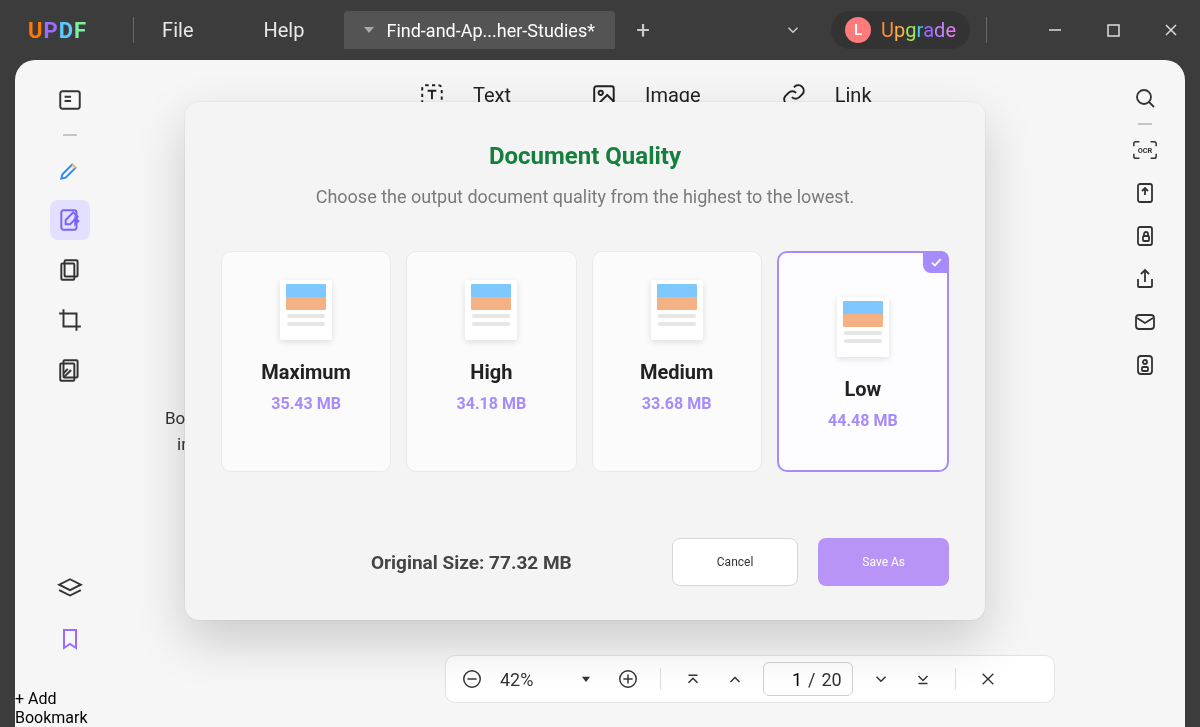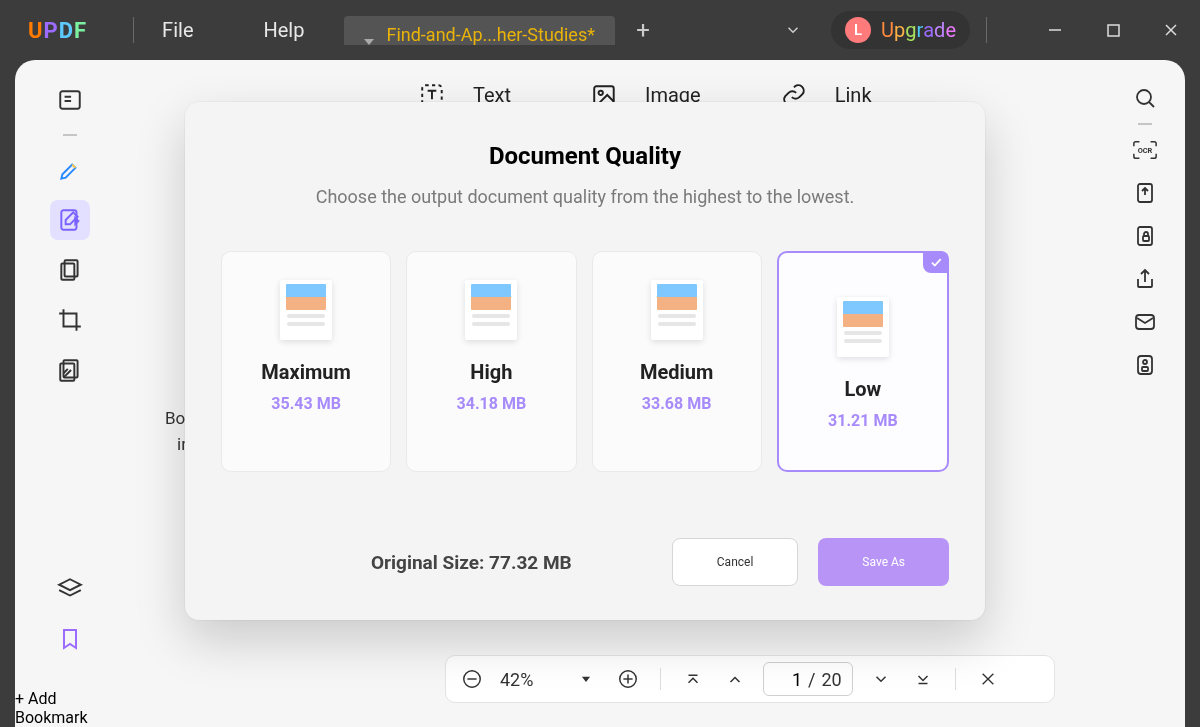--- a/index.html
+++ b/index.html
@@ -9,21 +9,21 @@
   .titlebar { height: 60px; background: #3c3c3c; display: flex; align-items: center; color: #ddd; position: relative; }
   .logo { margin-left: 28px; margin-right: 28px; display: flex; align-items: center; font-weight: 700; font-size: 22px; letter-spacing: 1px; }
   .logo .u { color: #ff7a00; }
   .logo .p { color: #9b6cff; }
   .logo .d { color: #5cc9ff; }
   .logo .f { color: #7cf0a0; }
   .menubar { display: flex; gap: 70px; margin-left: 10px; }
   .menuitem { font-size: 20px; color: #e8e8e8; cursor: pointer; }
   .divider-v { width: 1px; height: 26px; background: #6a6a6a; margin: 0 18px; }
   .tabbar { display: flex; align-items: center; margin-left: 40px; }
-  .tab { background: #545454; display: flex; align-items: flex-end; padding: 0 20px; height: 29px; border-radius: 4px 4px 0 0; gap: 12px; color: #eab308; font-size: 18px; }
+  .tab { background: #545454; display: flex; align-items: center; padding: 0 20px; height: 38px; border-radius: 4px 4px 0 0; gap: 12px; color: #ffffff; font-size: 18px; }
   .tab .dot { width: 0; height: 0; border-left: 5px solid transparent; border-right: 5px solid transparent; border-top: 6px solid #aaa; }
   .newtab { width: 36px; height: 36px; margin-left: 10px; display: flex; align-items: center; justify-content: center; color: #ccc; font-size: 24px; cursor: pointer; border-radius: 4px; }
   .tab-chevron { margin-left: 120px; width: 24px; height: 24px; display: flex; align-items: center; justify-content: center; cursor: pointer; }
 
   .upgrade { position: absolute; right: 230px; display: flex; align-items: center; gap: 10px; cursor: pointer; background: #333333; padding: 6px 14px; border-radius: 20px;}
   .avatar { width: 26px; height: 26px; border-radius: 50%; background: #ff7a7a; display: flex; align-items: center; justify-content: center; color: #fff; font-size: 15px; font-weight: 600; }
   .upgrade-text { font-size: 20px; display: flex; }
   .upgrade-text span:nth-child(1){color:#ff8a3d}
   .upgrade-text span:nth-child(2){color:#ffb347}
   .upgrade-text span:nth-child(3){color:#a8e05f}
@@ -51,21 +51,21 @@
   .rsidebar { position: absolute; right: 0; top: 0; bottom: 0; width: 80px; display: flex; flex-direction: column; align-items: center; padding-top: 20px; gap: 7px; color: #333; }
   .rbtn { width: 36px; height: 36px; display:flex; align-items:center; justify-content:center; cursor: pointer; }
   .rdash { width: 14px; height: 2px; background: #c5c5c5; }
 
   
   .toptools { position: absolute; top: 22px; left: 50%; transform: translateX(-40%); display: flex; gap: 80px; color: #222; }
   .toptool { display: flex; align-items: center; gap: 28px; font-size: 20px; }
 
   
   .modal { position: absolute; left: 170px; top: 42px; width: 800px; background: #f4f4f4; border-radius: 14px; box-shadow: 0 20px 50px rgba(0,0,0,0.18), 0 0 0 1px rgba(0,0,0,0.03); padding: 40px 36px 34px 36px; }
-  .modal h2 { text-align: center; font-size: 24px; font-weight: 700; color: #000000; }
+  .modal h2 { text-align: center; font-size: 24px; font-weight: 700; color: #15803d; }
   .modal .sub { text-align: center; font-size: 18px; color: #7a7a7a; margin-top: 16px; }
   .cards { display: flex; gap: 15px; margin-top: 44px; }
   .card { flex: 1; background: #fbfbfb; border: 1px solid #e9e9e9; border-radius: 10px; padding: 28px 10px 24px 10px; display: flex; flex-direction: column; align-items: center; cursor: pointer; position: relative; }
   .card.selected { border: 2px solid #a78bfa; background: #fdfdff; padding: 44px 10px 40px 10px;}
   .card.selected .checkmark { position: absolute; top: -2px; right: -2px; width: 26px; height: 22px; background: #a78bfa; border-radius: 0 8px 0 8px; display:flex; align-items:center; justify-content:center; }
   .thumb { width: 52px; height: 60px; background: #fff; box-shadow: 0 2px 6px rgba(0,0,0,0.12); border-radius: 2px; display:flex; flex-direction:column; align-items:center; padding: 4px; gap: 4px;}
   .thumb .pic { width: 40px; height: 26px; background: linear-gradient(180deg,#7fc7ff 0%,#7fc7ff 50%,#f4b183 50%,#f4b183 100%); border-radius: 1px; position: relative; overflow:hidden;}
   .thumb .line { width: 38px; height: 4px; background: #e6e6e6; border-radius: 2px; }
   .card-title { margin-top: 20px; font-size: 20px; font-weight: 700; color: #222; }
   .card-size { margin-top: 10px; font-size: 16px; font-weight: 700; color: #a78bfa; }
@@ -375,21 +375,21 @@
             <svg width="14" height="14" viewBox="0 0 24 24" fill="none" stroke="#fff" stroke-width="3">
               <polyline points="5 13 10 18 20 7"></polyline>
             </svg>
           </div>
         <div class="thumb">
             <div class="pic"></div>
             <div class="line"></div>
             <div class="line"></div>
           </div>
         <div class="card-title">Low</div>
-        <div class="card-size">31.21 MB</div>
+        <div class="card-size">44.48 MB</div>
       </div>
     </div>
     <div class="modal-footer">
       <div class="orig">Original Size: 77.32 MB</div>
       <div class="btn cancel">Cancel</div>
       <div class="btn save">Save As</div>
     </div>
   </div>
 
 </div>

